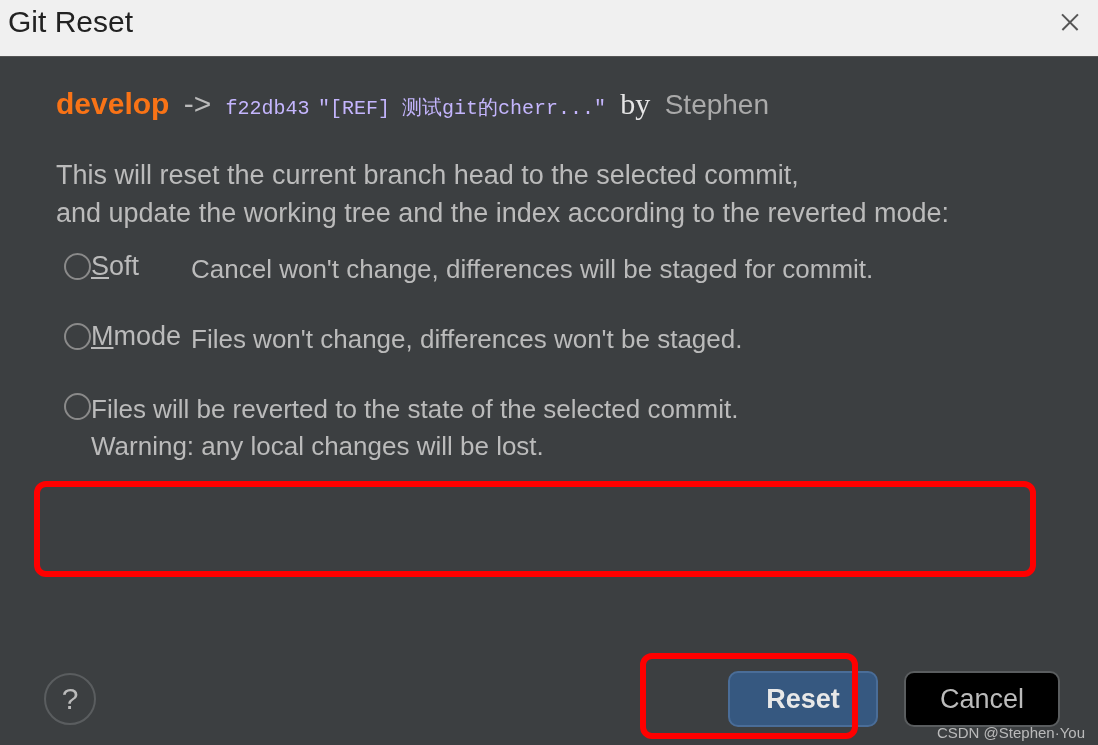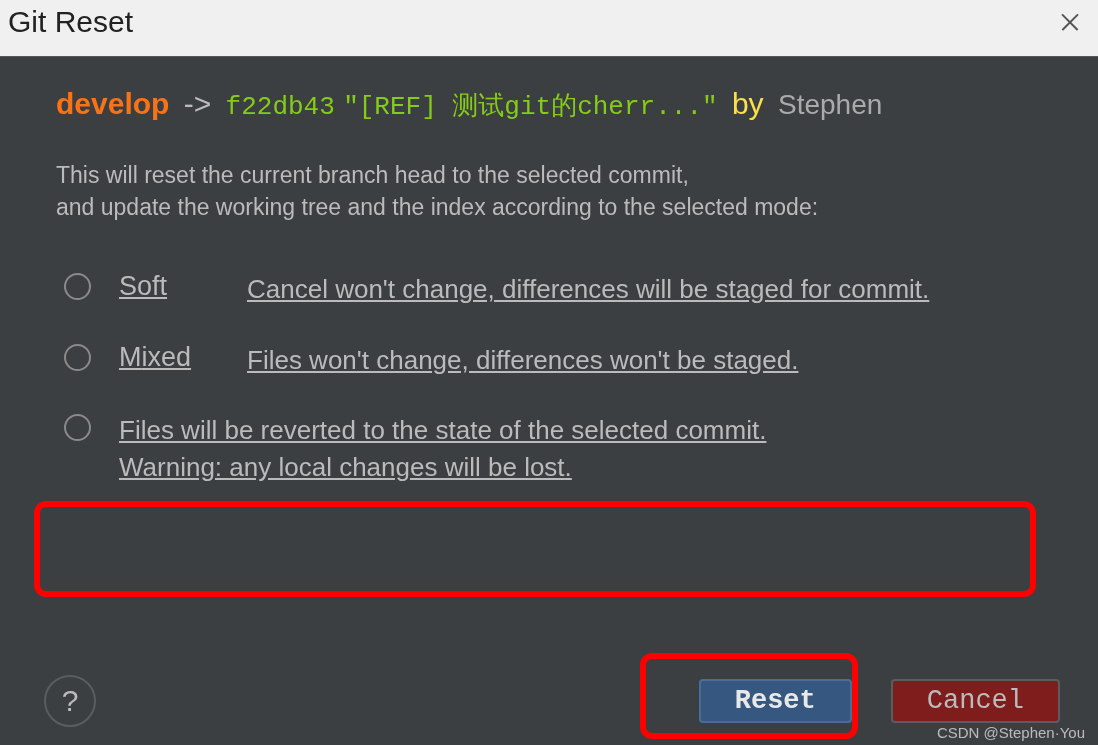--- a/index.html
+++ b/index.html
@@ -45,41 +45,38 @@
     .content {
       padding: 30px 56px 0 56px;
     }
     .commit-line {
       font-size: 30px;
       margin-bottom: 36px;
       white-space: nowrap;
     }
     .branch { color: #f97316; font-weight: 700; }
     .arrow { color: #bbbbbb; margin: 0 6px; }
-    .hash, .msg { font-family: "Courier New", monospace; font-size: 26px; color: #84cc16; }
-    .by { color: #fde047; margin: 4px 6px; }
+    .hash, .msg { font-family: "Courier New", monospace; font-size: 20px; color: #c4b5fd; }
+    .by { color: #e5e5e5; margin: 4px 6px; font-family: Liberation Serif, serif; }
     .author { font-family: Liberation Sans, sans-serif; font-size: 28px; color: #aaaaaa; }
 
     .desc {
-      font-size: 23px;
+      font-size: 27px;
       line-height: 1.4;
       color: #bbbbbb;
-      margin-bottom: 30px;
     }
 
     .options {
       position: relative;
     }
     .opt-row {
       display: flex;
       align-items: flex-start;
       padding: 16px 8px;
-      gap: 28px;
-      cursor: pointer;
-      text-decoration: underline;
+      cursor: pointer;
     }
     .radio {
       width: 27px;
       height: 27px;
       border: 2px solid #8a8a8a;
       border-radius: 50%;
       flex-shrink: 0;
       margin-top: 4px;
       display: flex;
       align-items: center;
@@ -131,43 +128,41 @@
       border-radius: 50%;
       display: flex;
       align-items: center;
       justify-content: center;
       color: #bbbbbb;
       font-size: 30px;
       cursor: pointer;
     }
     .btns { display: flex; gap: 26px; align-items: center; }
     .btn {
-      height: 44px;
+      height: 56px;
       padding: 0 34px;
-      border-radius: 4px;
+      border-radius: 10px;
       font-size: 27px;
       display: flex;
       align-items: center;
       justify-content: center;
       cursor: pointer;
       border: 2px solid #5a5d5f;
-      font-family: Liberation Mono, monospace;
     }
     .btn-reset {
       background: #365880;
       border-color: #4a6d98;
       color: #e8e8e8;
       font-weight: 600;
       min-width: 150px;
     }
     .btn-cancel {
-      background: #7f1d1d;
+      background: #000000;
       color: #bbbbbb;
       min-width: 150px;
-      margin-left: 13px;
     }
     .highlight-reset {
       position: absolute;
       left: 640px;
       bottom: 6px;
       width: 218px;
       height: 86px;
       border: 6px solid #ff0000;
       border-radius: 12px;
       pointer-events: none;
@@ -195,33 +190,33 @@
     <span class="branch">develop</span>
     <span class="arrow">-&gt;</span>
     <span class="hash">f22db43</span>
     <span class="msg">"[REF] 测试git的cherr..."</span>
     <span class="by">by</span>
     <span class="author">Stephen</span>
   </div>
 
   <div class="desc">
     <div>This will reset the current branch head to the selected commit,</div>
-    <div>and update the working tree and the index according to the selected mode:</div>
+    <div>and update the working tree and the index according to the reverted mode:</div>
   </div>
 
   <div class="options">
     <div class="opt-row">
       <div class="radio"></div>
       <div class="opt-label"><span class="mn">S</span><span>oft</span></div>
       <div class="opt-desc">Cancel won't change, differences will be staged for commit.</div>
     </div>
 
     <div class="opt-row">
       <div class="radio"></div>
-      <div class="opt-label"><span class="mn">M</span><span>ixed</span></div>
+      <div class="opt-label"><span class="mn">M</span><span>mode</span></div>
       <div class="opt-desc">Files won't change, differences won't be staged.</div>
     </div>
 
     <div class="opt-row">
       <div class="radio"></div>
       <div class="opt-desc" style="white-space:pre-line">Files will be reverted to the state of the selected commit.
 Warning: any local changes will be lost.</div>
     </div>
 
 

